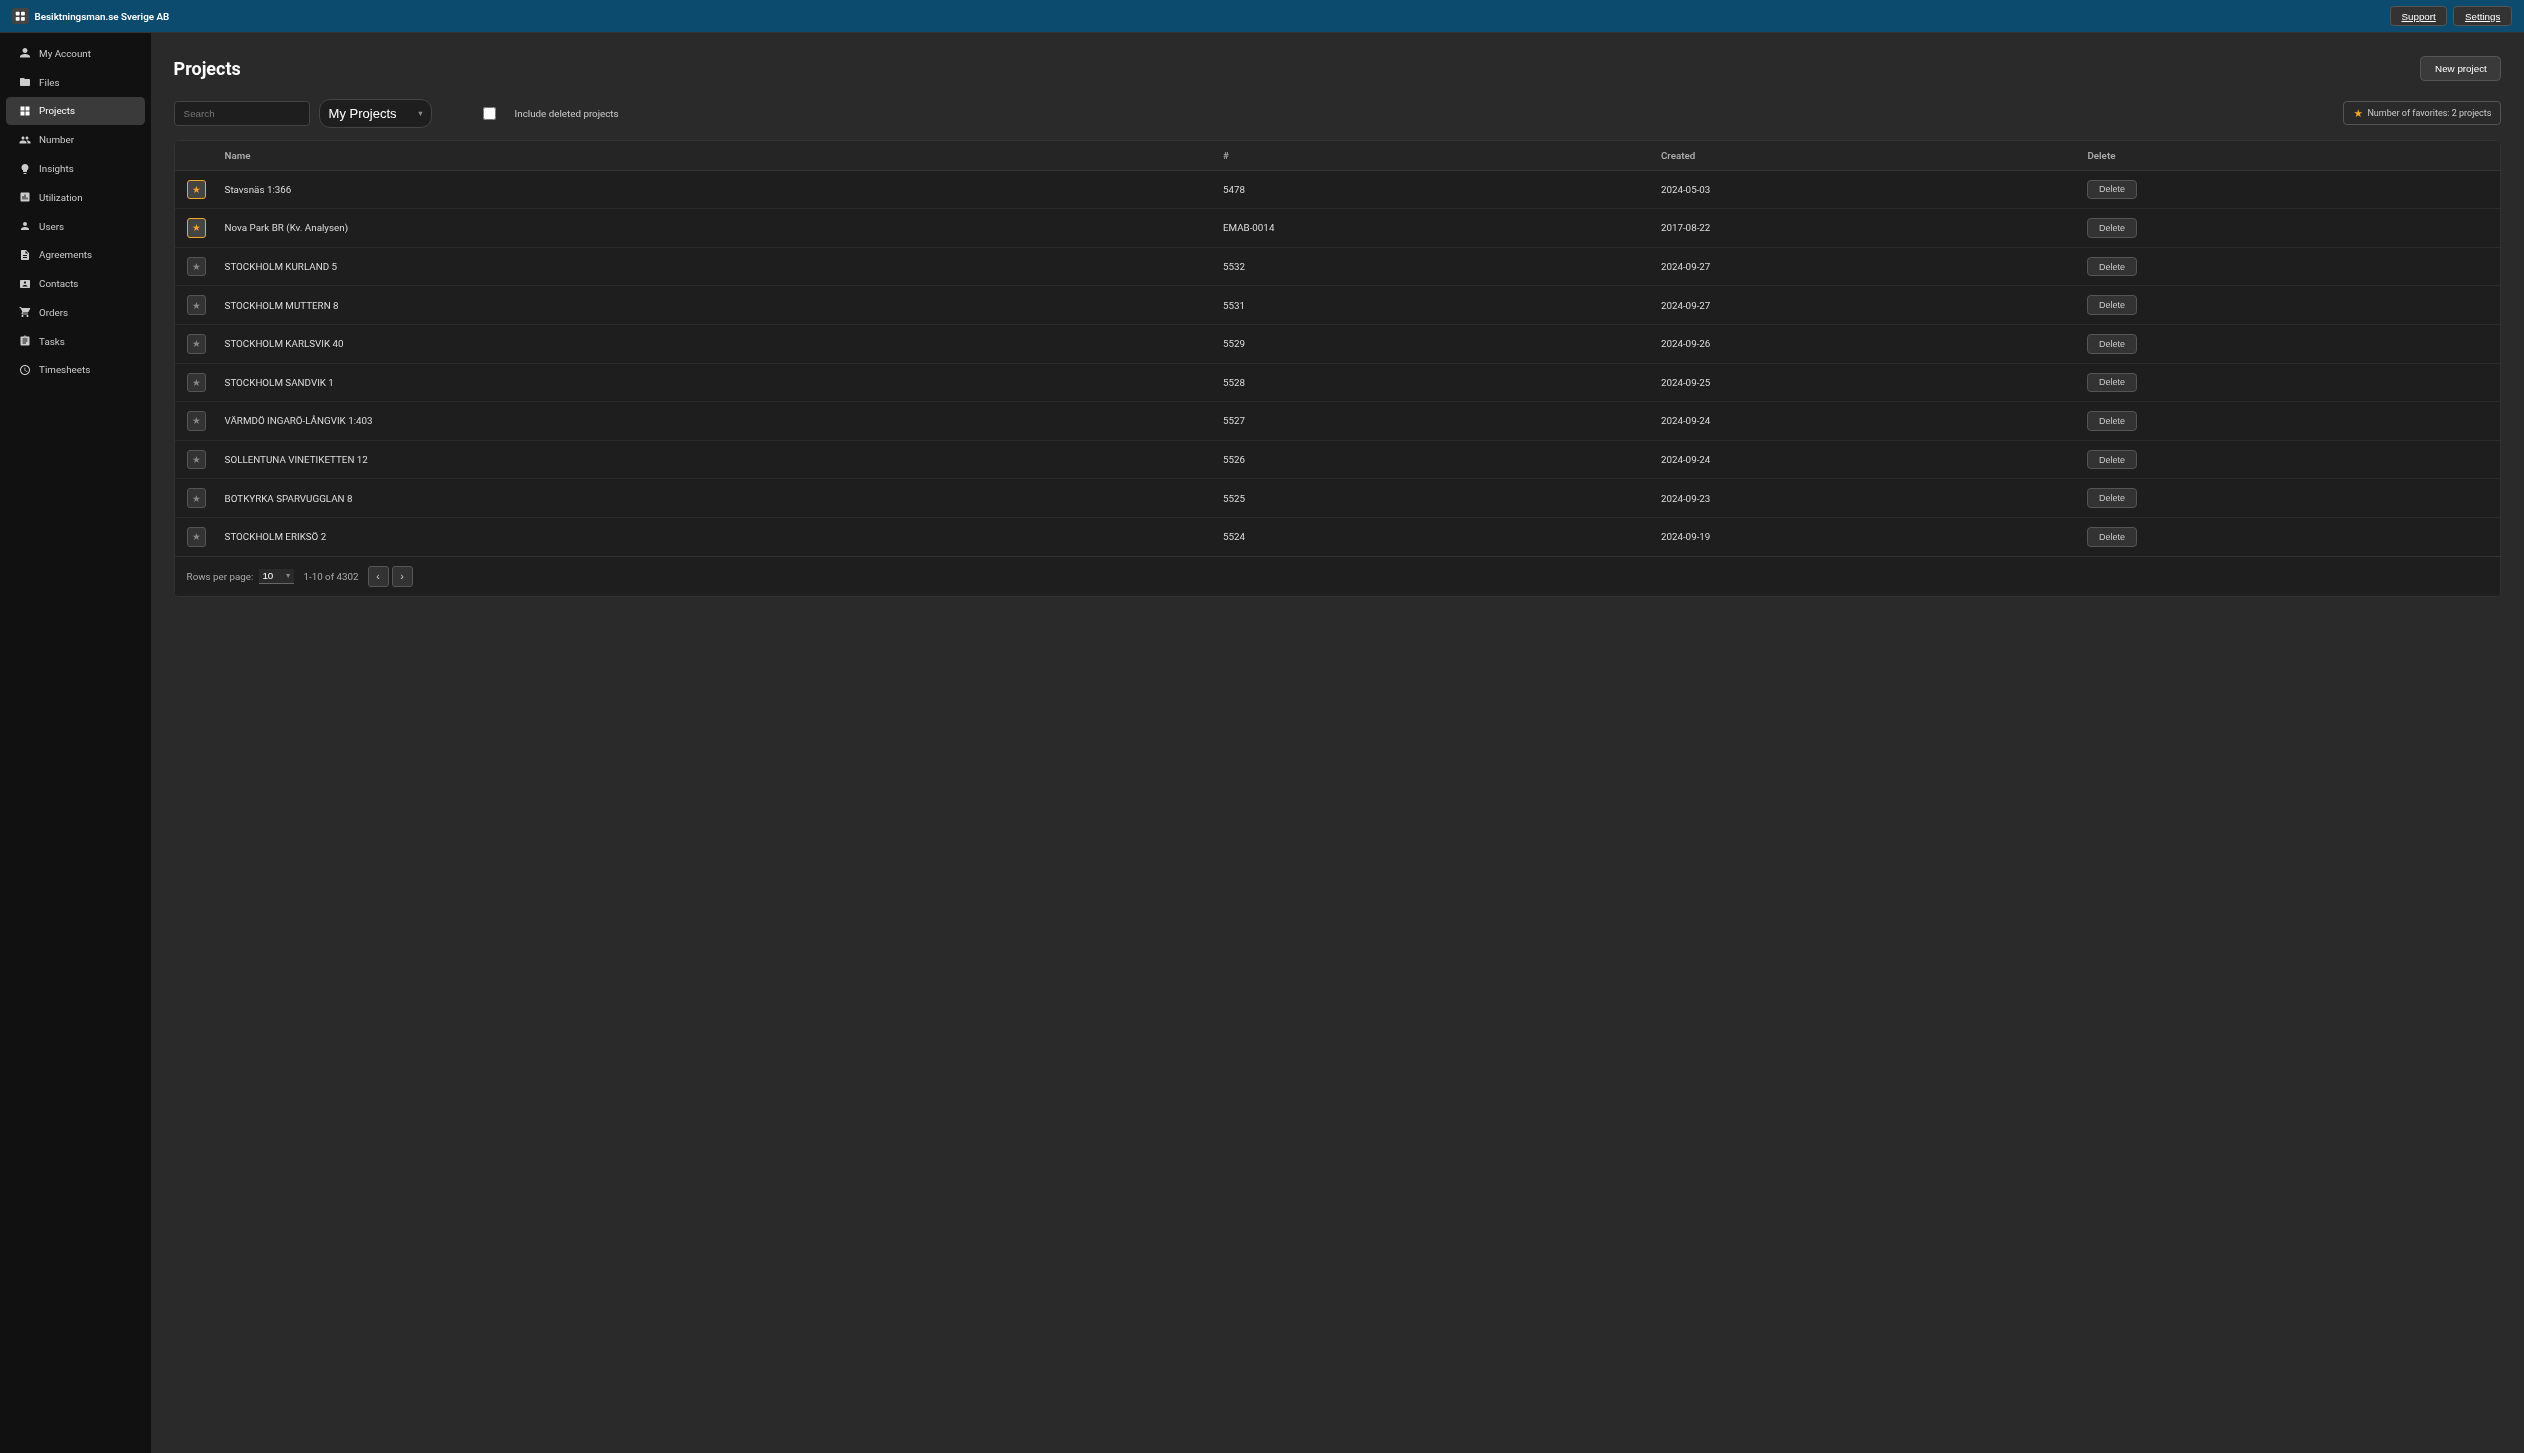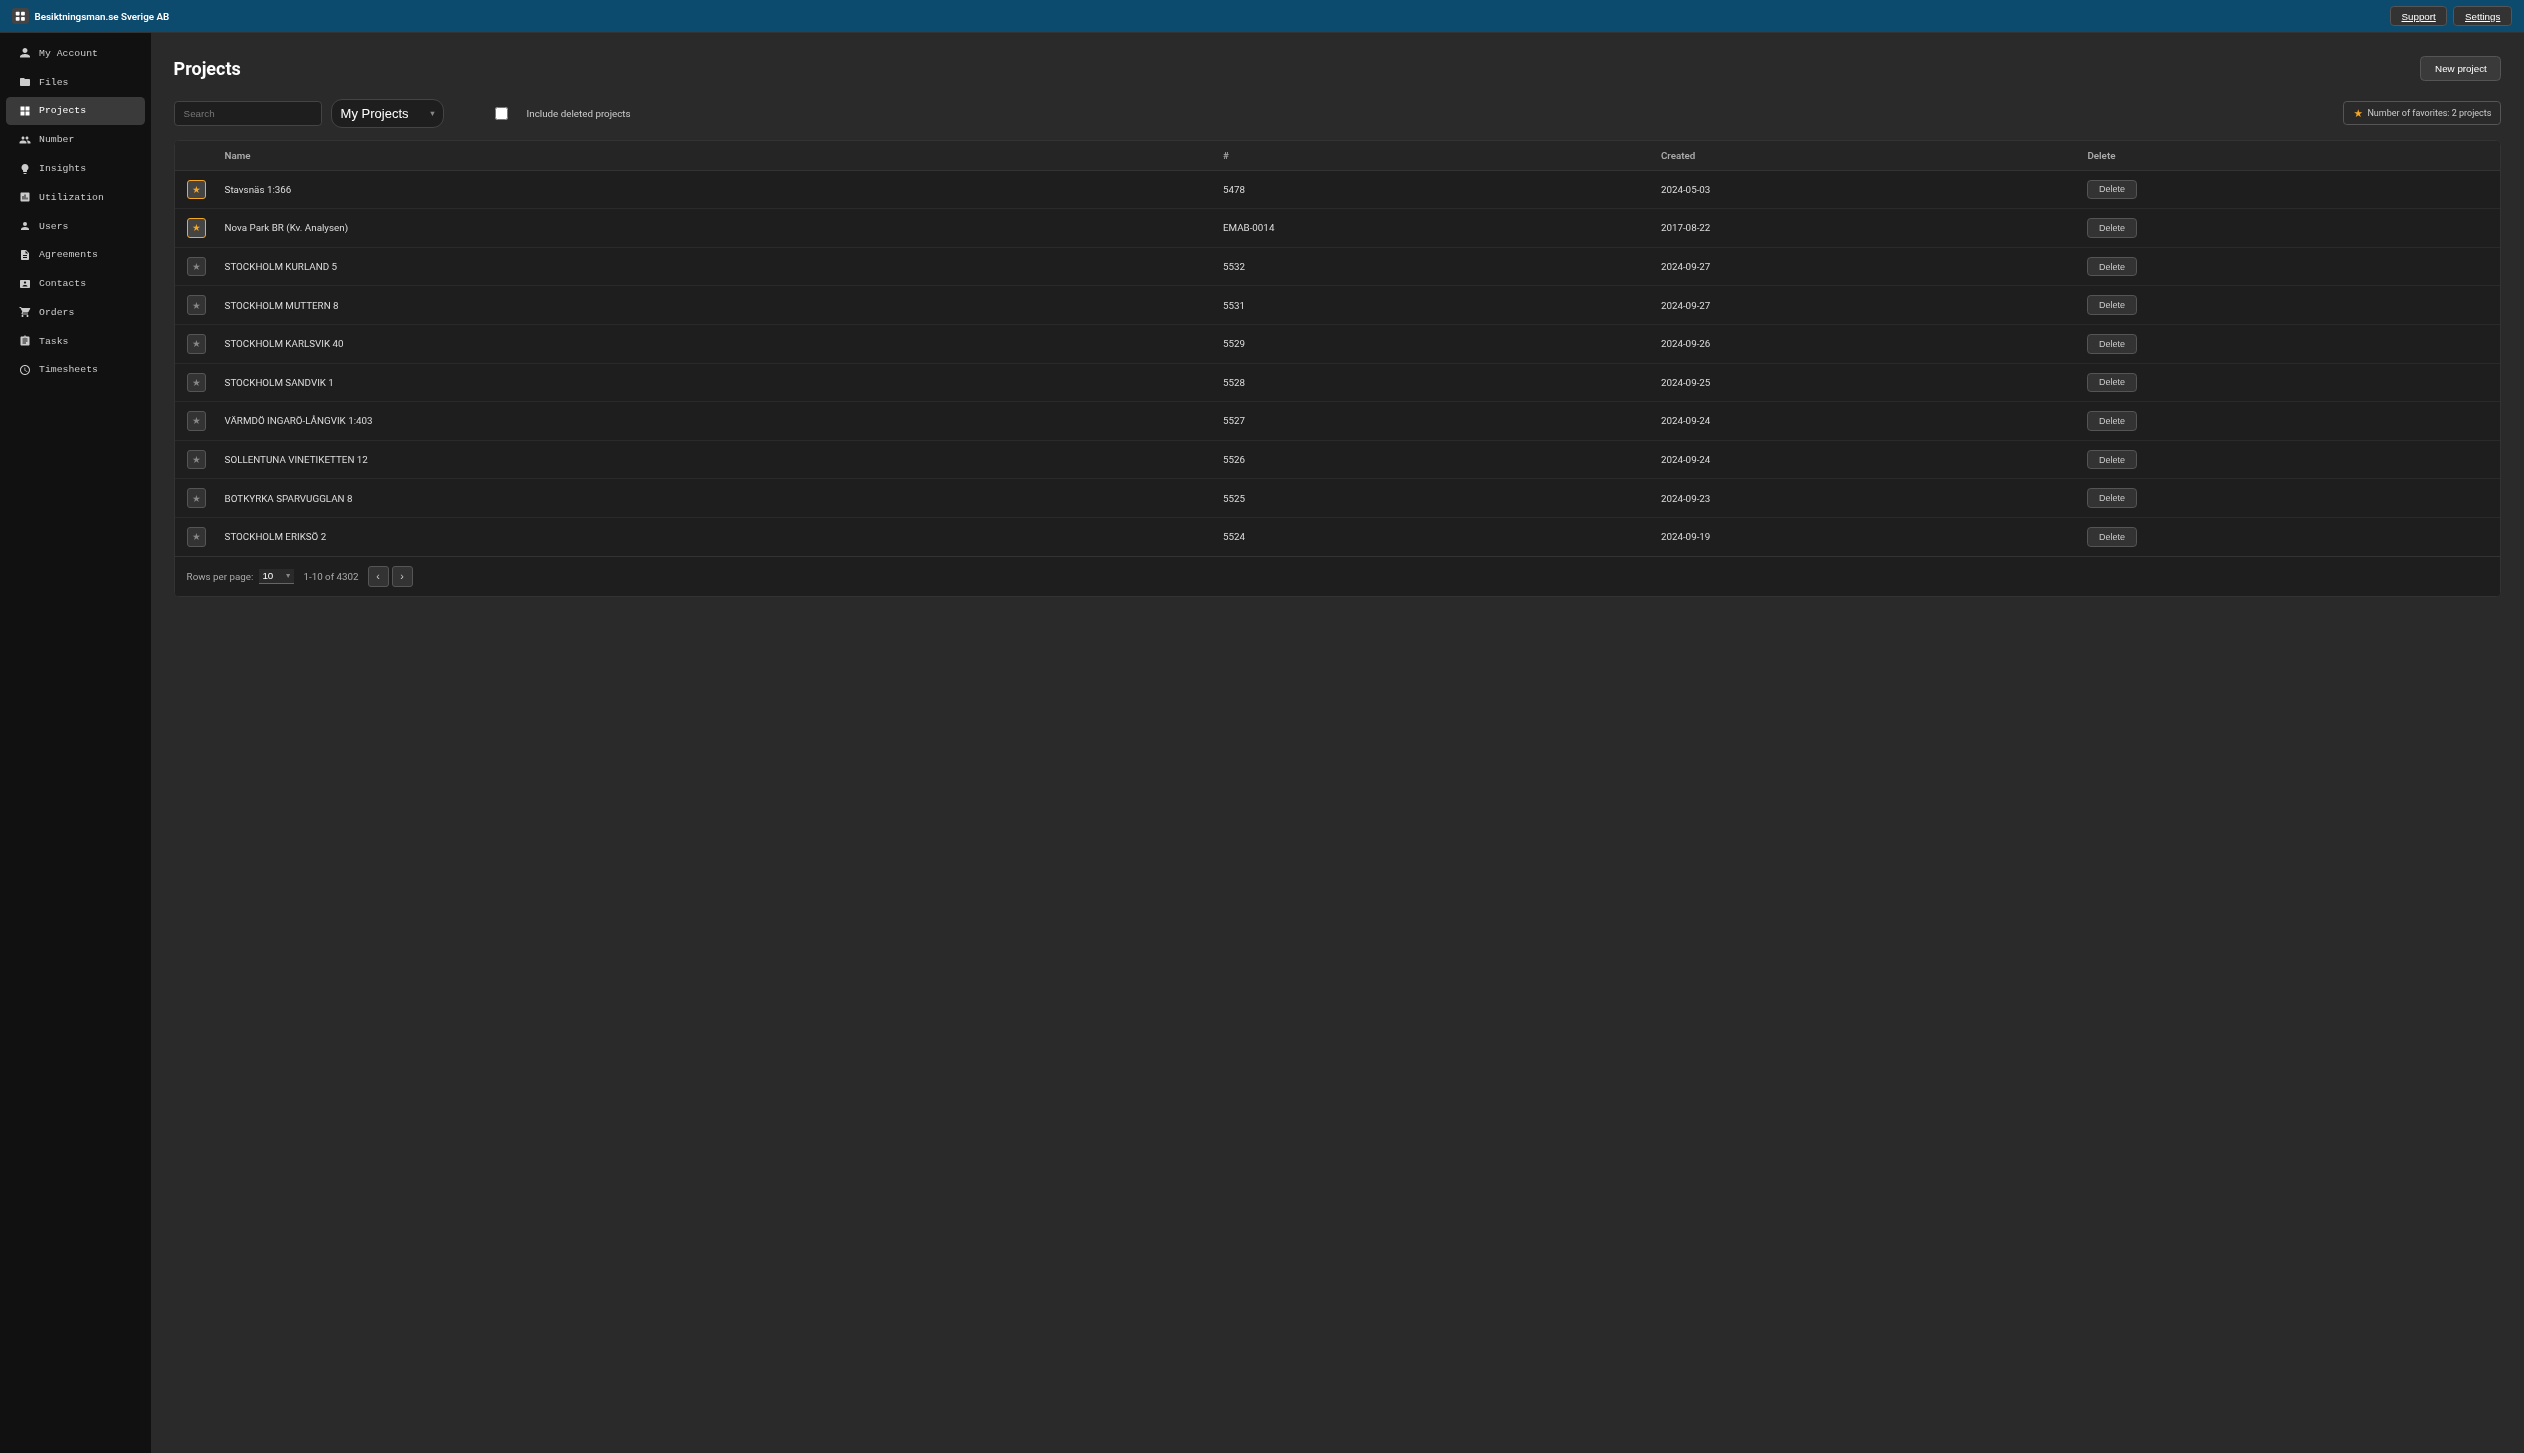--- a/index.html
+++ b/index.html
@@ -76,21 +76,20 @@
     .sidebar-item {
       display: flex;
       align-items: center;
       gap: 7.5px;
       padding: 6.8px 12px;
       font-size: 9.8px;
       color: #cccccc;
       cursor: pointer;
       border-radius: 4.5px;
       margin: 0.8px 6px;
-      font-family: Liberation Mono, monospace;
     }
     .sidebar-item.active {
       background: #3a3a3a;
       color: #ffffff;
     }
     .sidebar-icon {
       width: 13.6px;
       height: 13.6px;
       display: flex;
       align-items: center;
@@ -141,21 +140,21 @@
       gap: 9px;
       margin-bottom: 12px;
     }
     .search-input {
       background: #1e1e1e;
       border: 0.8px solid #444;
       color: #fff;
       padding: 6px 9px;
       border-radius: 3.8px;
       font-size: 9.8px;
-      width: 148px;
+      width: 136px;
       outline: none;
     }
     .search-input::placeholder { color: #777; }
     .filter-select {
       background: #1e1e1e;
       border: 0.8px solid #444;
       color: #fff;
       padding: 6px 34px 6px 9px;
       border-radius: 11px;
       font-size: 13px;

